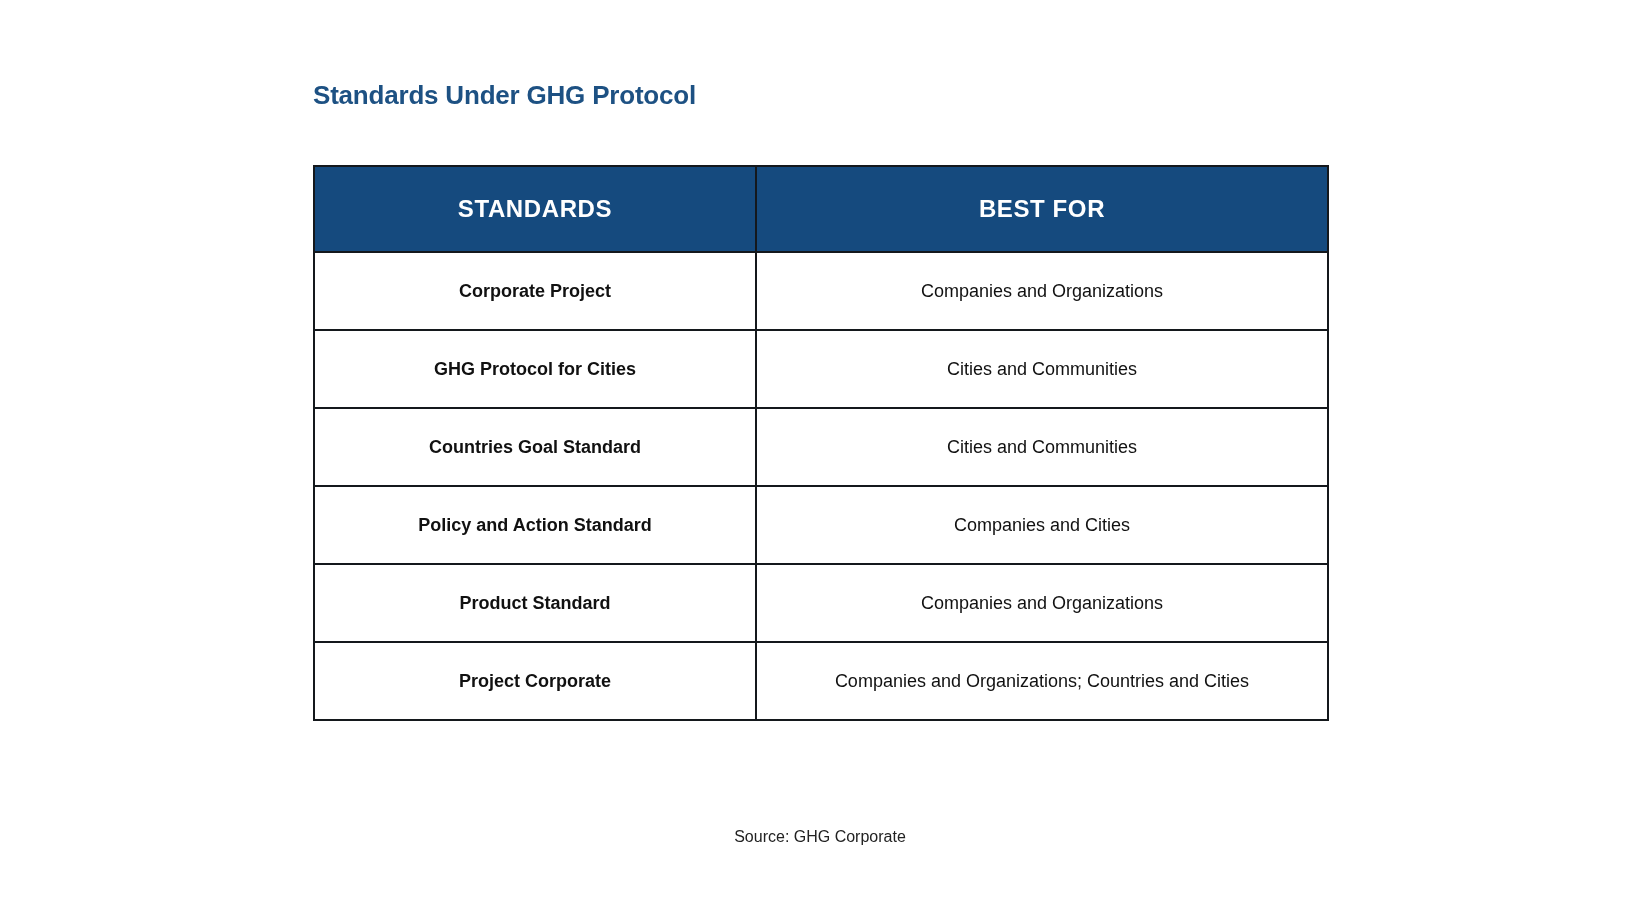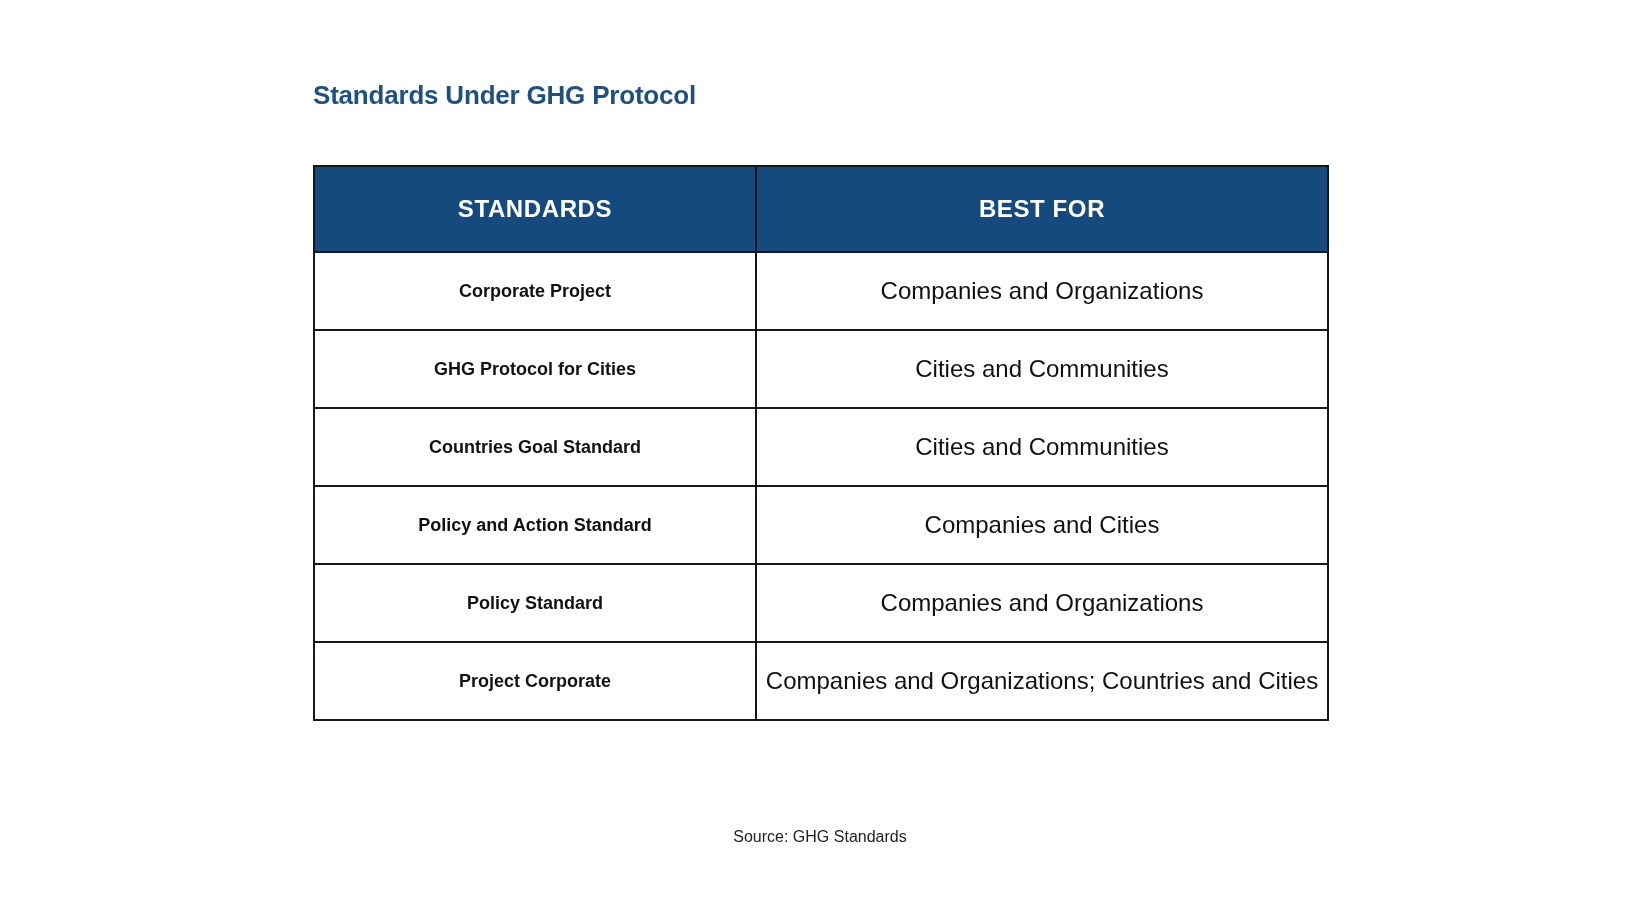--- a/index.html
+++ b/index.html
@@ -73,21 +73,21 @@
     color: #111111;
     font-size: 18px;
     line-height: 1.25;
   }
   tbody td.cell-standard {
     font-weight: bold;
     font-size: 18px;
   }
   tbody td.cell-bestfor {
     font-weight: normal;
-    font-size: 24px;
+    font-size: 18px;
     border-radius: 10px;
   }
 
   
   .source-note {
     position: absolute;
     left: 313px;
     top: 828px;
     width: 1014px;
     text-align: center;
@@ -126,26 +126,26 @@
           </tr>
           <tr>
             <td class="cell-standard">Countries Goal Standard</td>
             <td class="cell-bestfor">Cities and Communities</td>
           </tr>
           <tr>
             <td class="cell-standard">Policy and Action Standard</td>
             <td class="cell-bestfor">Companies and Cities</td>
           </tr>
           <tr>
-            <td class="cell-standard">Policy Standard</td>
+            <td class="cell-standard">Product Standard</td>
             <td class="cell-bestfor">Companies and Organizations</td>
           </tr>
           <tr>
             <td class="cell-standard">Project Corporate</td>
             <td class="cell-bestfor">Companies and Organizations; Countries and Cities</td>
           </tr>
         </tbody>
     </table>
   </div>
 
-  <div class="source-note">Source: GHG Standards</div>
+  <div class="source-note">Source: GHG Corporate</div>
 
 </div>
 
 </body></html>

